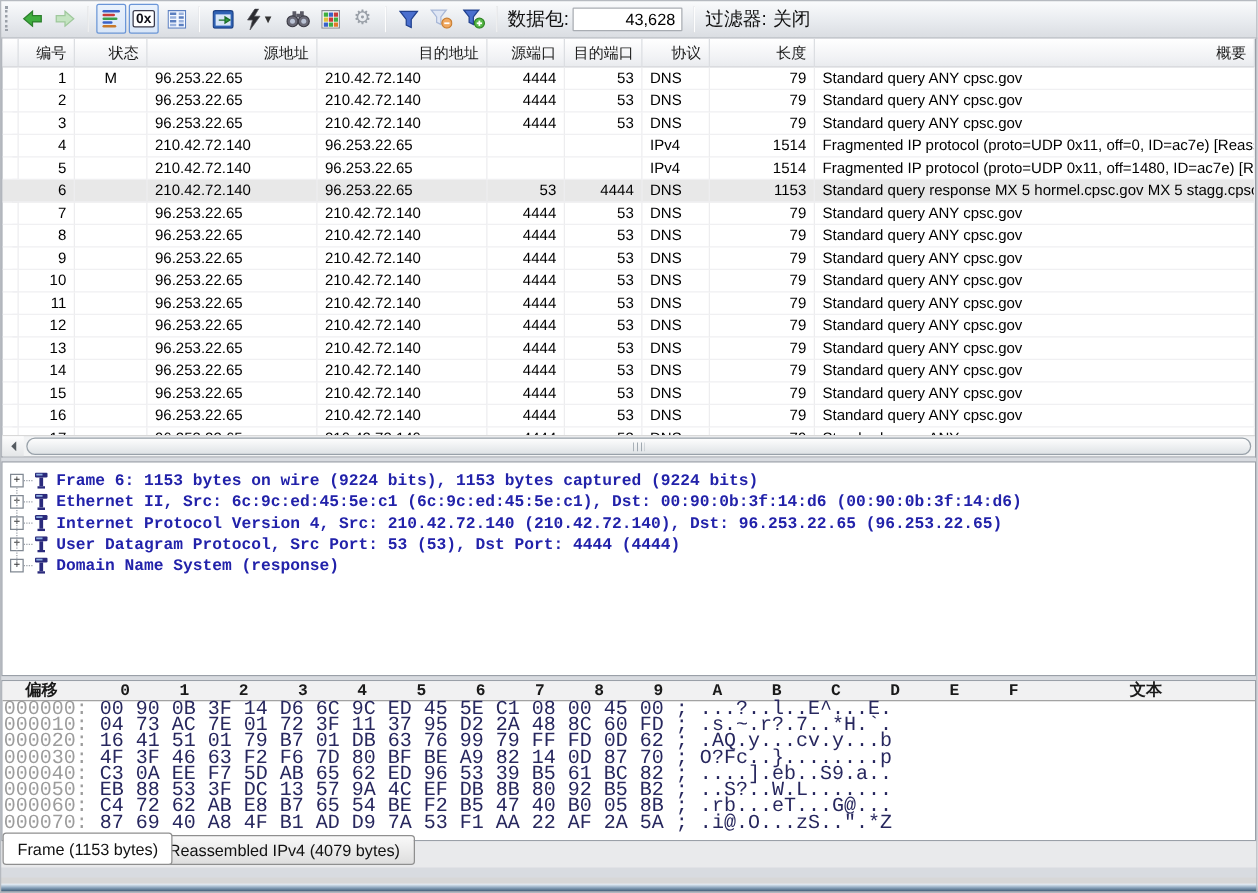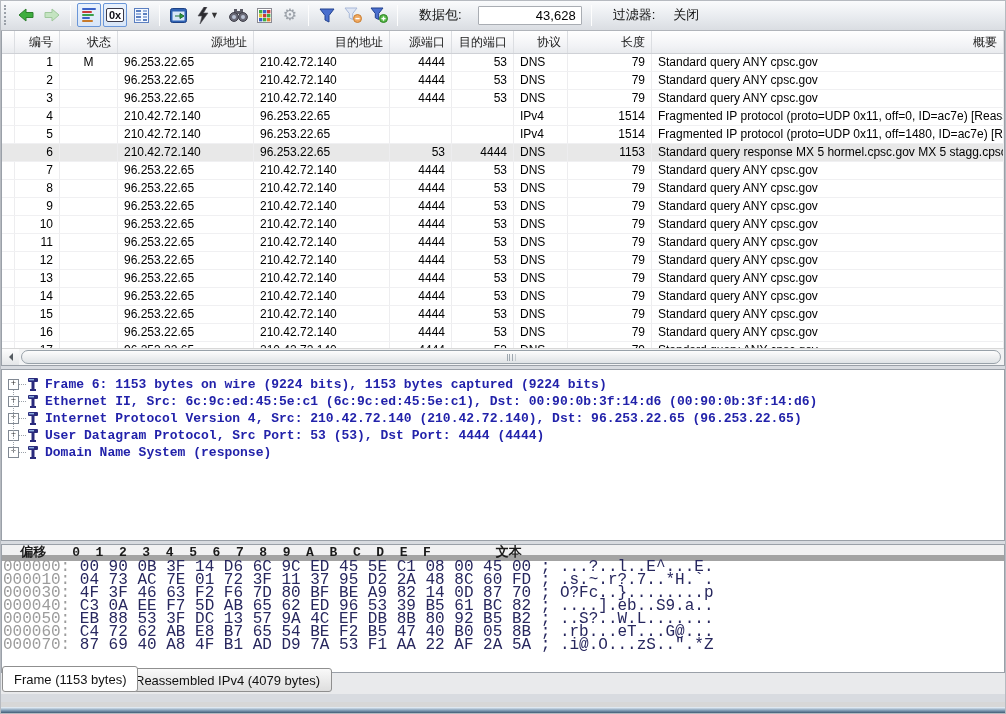--- a/index.html
+++ b/index.html
@@ -11,22 +11,22 @@
     background:linear-gradient(#fbfcfd,#e7eaee 60%,#dadde2);
     border-bottom:1px solid #b0b4ba; display:flex; align-items:center; padding-left:3px; }
   .grip { width:4px; height:20px; border-left:2px dotted #9aa0a8; margin:0 5px 0 1px; }
   .tsep { width:1px; height:21px; background:#b5b9bf; border-right:1px solid #fdfdfd; margin:0 5px; }
   .tbtn { width:24px; height:24px; display:flex; align-items:center; justify-content:center;
     border:1px solid transparent; border-radius:2px; margin:0 1px; }
   .tbtn.checked { border-color:#6a96d8; background:linear-gradient(#eaf2fc,#d8e6f8); }
   .tbtn.wide { width:32px; }
   .caret { font-size:9px; color:#333; margin-left:1px; }
   .zx { font:bold 11px "Liberation Sans",sans-serif; color:#101018; border:1px solid #3a3a4a; padding:0 2px; background:#fff; border-radius:2px;}
-  .tlabel { font-size:13px; color:#101010; margin:0 16px; white-space:nowrap; }
-  .tfield { width:104px; height:19px; border:1px solid #a9adb3; background:#fff; font-size:13px;
+  .tlabel { font-size:15px; color:#101010; margin:0 3px; white-space:nowrap; }
+  .tfield { width:88px; height:19px; border:1px solid #a9adb3; background:#fff; font-size:13px;
     text-align:right; padding:0 5px; font-family:"Liberation Sans",sans-serif; border-radius:1px; }
   .iconbars div { height:2px; margin-bottom:1px; border-radius:1px; }
 
   
   .packet-pane { position:absolute; left:1px; top:31px; width:1004px; height:335px;
     background:#fff; border:1px solid #9aa0a8; border-top:none; }
   .pt-grid { display:grid; grid-template-columns:8px 50px 58px 136px 136px 62px 62px 54px 84px auto; }
   .pt-header { height:23px; background:linear-gradient(#ffffff,#f1f2f5 70%,#e9ebee);
     border-bottom:1px solid #cfd1d6; }
   .pt-header .hc { font-size:12px; color:#1a1a1a; line-height:22px; padding:0 6px;
@@ -57,22 +57,22 @@
   .expander { width:11px; height:11px; border:1px solid #808892; background:#fff;
     font:9px/9px "Liberation Mono",monospace; color:#333; text-align:center; flex:0 0 11px; }
   .tconn { width:7px; border-top:1px dotted #9aa0a8; height:0; }
   .titem-icon { margin-right:5px; flex:0 0 14px; }
   .tree-label { font:bold 13px "Liberation Mono",monospace; color:#2222aa; }
   .tree-vline { position:absolute; left:11px; top:20px; height:63px; border-left:1px dotted #9aa0a8; }
 
   
   .hex-pane { position:absolute; left:1px; top:544px; width:1004px; height:129px;
     background:#fff; border:1px solid #9aa0a8; font-family:"Liberation Mono",monospace; }
-  .hex-header { height:16px; background:#f1f1f2; border-bottom:6px solid #a3a3a3;
-    display:flex; font:bold 13px/15px "Liberation Mono",monospace; color:#1a1a1a; }
+  .hex-header { height:16px; background:#f1f1f2; border-bottom:1px solid #a3a3a3;
+    display:flex; font:bold 13px/15px "Liberation Mono",monospace; color:#1a1a1a;gap:24px; }
   .hx-off { width:8ch; text-align:center; }
   .hx-col { width:3ch; text-align:center; }
   .hx-txt { width:18ch; text-align:center; }
   .hex-row { height:13px; font-size:16px; line-height:13px; white-space:pre; padding-left:1px; }
   .hx-offset { color:#9c9c9c; padding-right:1ch; }
   .hx-bytes { color:#27275e; }
   .hx-ascii { color:#27275e; }
 
   
   .tabs-bar { position:absolute; left:0; top:673px; width:1006px; height:21px; background:#e9eaec; }
@@ -518,20 +518,21 @@
       <span class="hx-col">B</span>
       <span class="hx-col">C</span>
       <span class="hx-col">D</span>
       <span class="hx-col">E</span>
       <span class="hx-col">F</span>
       <span class="hx-txt">文本</span>
     </div>
   <div id="hex-host">
       <div class="hex-row"><span class="hx-offset">000000:</span><span class="hx-bytes">00 90 0B 3F 14 D6 6C 9C ED 45 5E C1 08 00 45 00</span><span class="hx-ascii"> ; ...?..l..E^...E.</span></div>
       <div class="hex-row"><span class="hx-offset">000010:</span><span class="hx-bytes">04 73 AC 7E 01 72 3F 11 37 95 D2 2A 48 8C 60 FD</span><span class="hx-ascii"> ; .s.~.r?.7..*H.`.</span></div>
+      <div class="hex-row"><span class="hx-offset">000020:</span><span class="hx-bytes">16 41 51 01 79 B7 01 DB 63 76 99 79 FF FD 0D 62</span><span class="hx-ascii"> ; .AQ.y...cv.y...b</span></div>
       <div class="hex-row"><span class="hx-offset">000030:</span><span class="hx-bytes">4F 3F 46 63 F2 F6 7D 80 BF BE A9 82 14 0D 87 70</span><span class="hx-ascii"> ; O?Fc..}........p</span></div>
       <div class="hex-row"><span class="hx-offset">000040:</span><span class="hx-bytes">C3 0A EE F7 5D AB 65 62 ED 96 53 39 B5 61 BC 82</span><span class="hx-ascii"> ; ....].eb..S9.a..</span></div>
       <div class="hex-row"><span class="hx-offset">000050:</span><span class="hx-bytes">EB 88 53 3F DC 13 57 9A 4C EF DB 8B 80 92 B5 B2</span><span class="hx-ascii"> ; ..S?..W.L.......</span></div>
       <div class="hex-row"><span class="hx-offset">000060:</span><span class="hx-bytes">C4 72 62 AB E8 B7 65 54 BE F2 B5 47 40 B0 05 8B</span><span class="hx-ascii"> ; .rb...eT...G@...</span></div>
       <div class="hex-row"><span class="hx-offset">000070:</span><span class="hx-bytes">87 69 40 A8 4F B1 AD D9 7A 53 F1 AA 22 AF 2A 5A</span><span class="hx-ascii"> ; .i@.O...zS..".*Z</span></div>
     </div>
 </div>
 
 <div class="tabs-bar">
   <div class="tab active">

